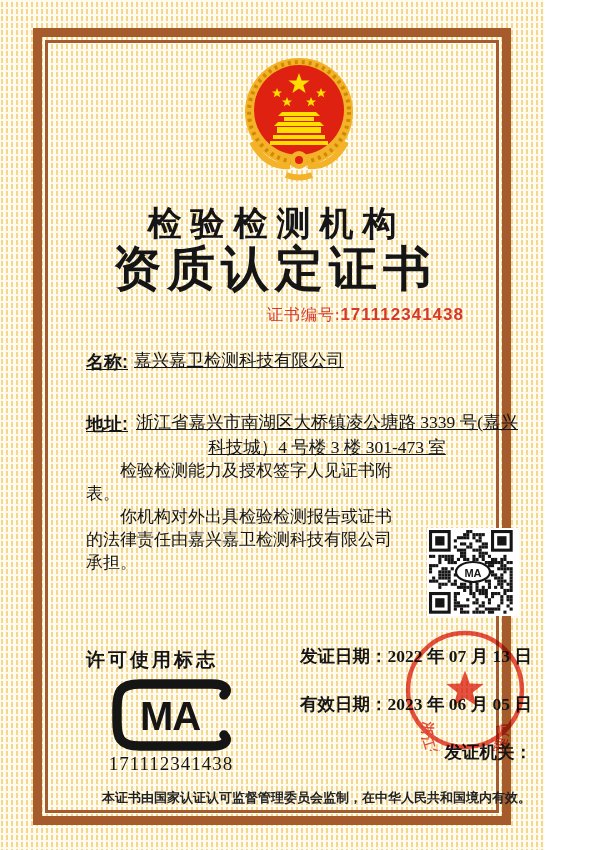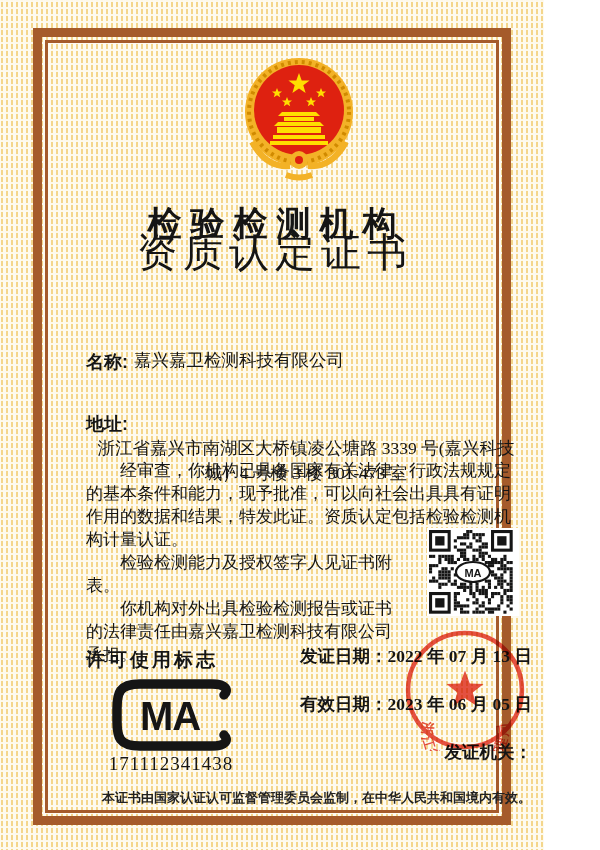--- a/index.html
+++ b/index.html
@@ -31,32 +31,32 @@
     border:3px solid var(--brown);
   }
   .abs{position:absolute;}
   .emblem{left:240px; top:54px; width:118px; height:130px;}
   .title1{
     top:201px; left:0; right:0; text-align:center;
     font-family:"Liberation Sans","DejaVu Sans",sans-serif;
     font-weight:900; font-size:34px; letter-spacing:9px; text-indent:9px;
   }
   .title2{
-    top:225px; left:0; right:0; text-align:center;
+    top:237px; left:0; right:0; text-align:center;
     font-family:"Liberation Sans","DejaVu Sans",sans-serif;
-    font-weight:400; font-size:40px; letter-spacing:6px; text-indent:6px;
+    font-weight:700; font-size:48px; letter-spacing:6px; text-indent:6px;
   }
   .cert-no{
     top:305px; right:80px; color:var(--red);
     font-size:16px; letter-spacing:1px;
   }
   .cert-no .num{font-weight:bold; font-size:17px; font-family:"Liberation Sans","DejaVu Sans",sans-serif;}
-  .field-row{left:86px; display:flex; align-items:flex-start;}
+  .field-row{left:86px; display:flex; align-items:flex-start;text-decoration:underline;}
   .row-name{top:348px; width:434px;}
-  .row-addr{top:410px; width:434px;flex-direction:column;}
+  .row-addr{top:410px; width:434px;}
   .field-label{
     font-family:"Liberation Sans","DejaVu Sans",sans-serif;
     font-weight:bold; font-size:18px; flex:0 0 auto; padding-top:2px;
   }
   .field-value{font-size:17.5px; line-height:25px; margin-left:6px;text-align:center;}
   .body-text{top:459px; left:86px; width:432px; font-size:17px; line-height:23px;}
   .body-text p{margin:0; text-indent:2em;}
   .body-text p.narrow{padding-right:118px;}
   .qr{left:427px; top:528px; width:92px; height:88px;}
   .license-label{
@@ -107,33 +107,35 @@
       <circle cx="59" cy="106" r="4" fill="#de2110"></circle>
       <path d="M12,88 Q26,114 50,112" fill="none" stroke="#f3b227" stroke-width="6"></path>
       <path d="M106,88 Q92,114 68,112" fill="none" stroke="#f3b227" stroke-width="6"></path>
       <path d="M46,121 Q59,126 72,121" fill="none" stroke="#f3b227" stroke-width="6"></path>
     </svg>
   </div>
 
   <div class="abs title1">检验检测机构</div>
   <div class="abs title2">资质认定证书</div>
 
+  <div class="abs cert-no">
+    <span>证书编号:</span><span class="num">171112341438</span>
+  </div>
 
   <div class="abs field-row row-name">
     <span class="field-label">名称:</span>
     <span class="field-value">嘉兴嘉卫检测科技有限公司</span>
   </div>
 
   <div class="abs field-row row-addr">
     <span class="field-label">地址:</span>
     <span class="field-value">浙江省嘉兴市南湖区大桥镇凌公塘路 3339 号(嘉兴科技城）4 号楼 3 楼 301-473 室</span>
   </div>
 
   <div class="abs body-text">
-    <p>经审查，你机构已具备国家有关法律、行政法规规定的基本条件和能力，现予批准，可以向社会出具具有证明作用的数据和结果，特发此证。资质认定包括检验检测机构计量认证。</p>
     <p class="narrow">检验检测能力及授权签字人见证书附表。</p>
     <p class="narrow">你机构对外出具检验检测报告或证书的法律责任由嘉兴嘉卫检测科技有限公司承担。</p>
   </div>
 
   <div class="abs qr">
     <svg viewBox="0 0 92 88" width="92" height="88">
       <rect x="0" y="0" width="92" height="88" fill="#ffffff"></rect>
       <g class="modules" fill="#151515">
           <rect x="39.2" y="2" width="3.1" height="3.1"></rect>
           <rect x="42.300000000000004" y="2" width="3.1" height="3.1"></rect>

